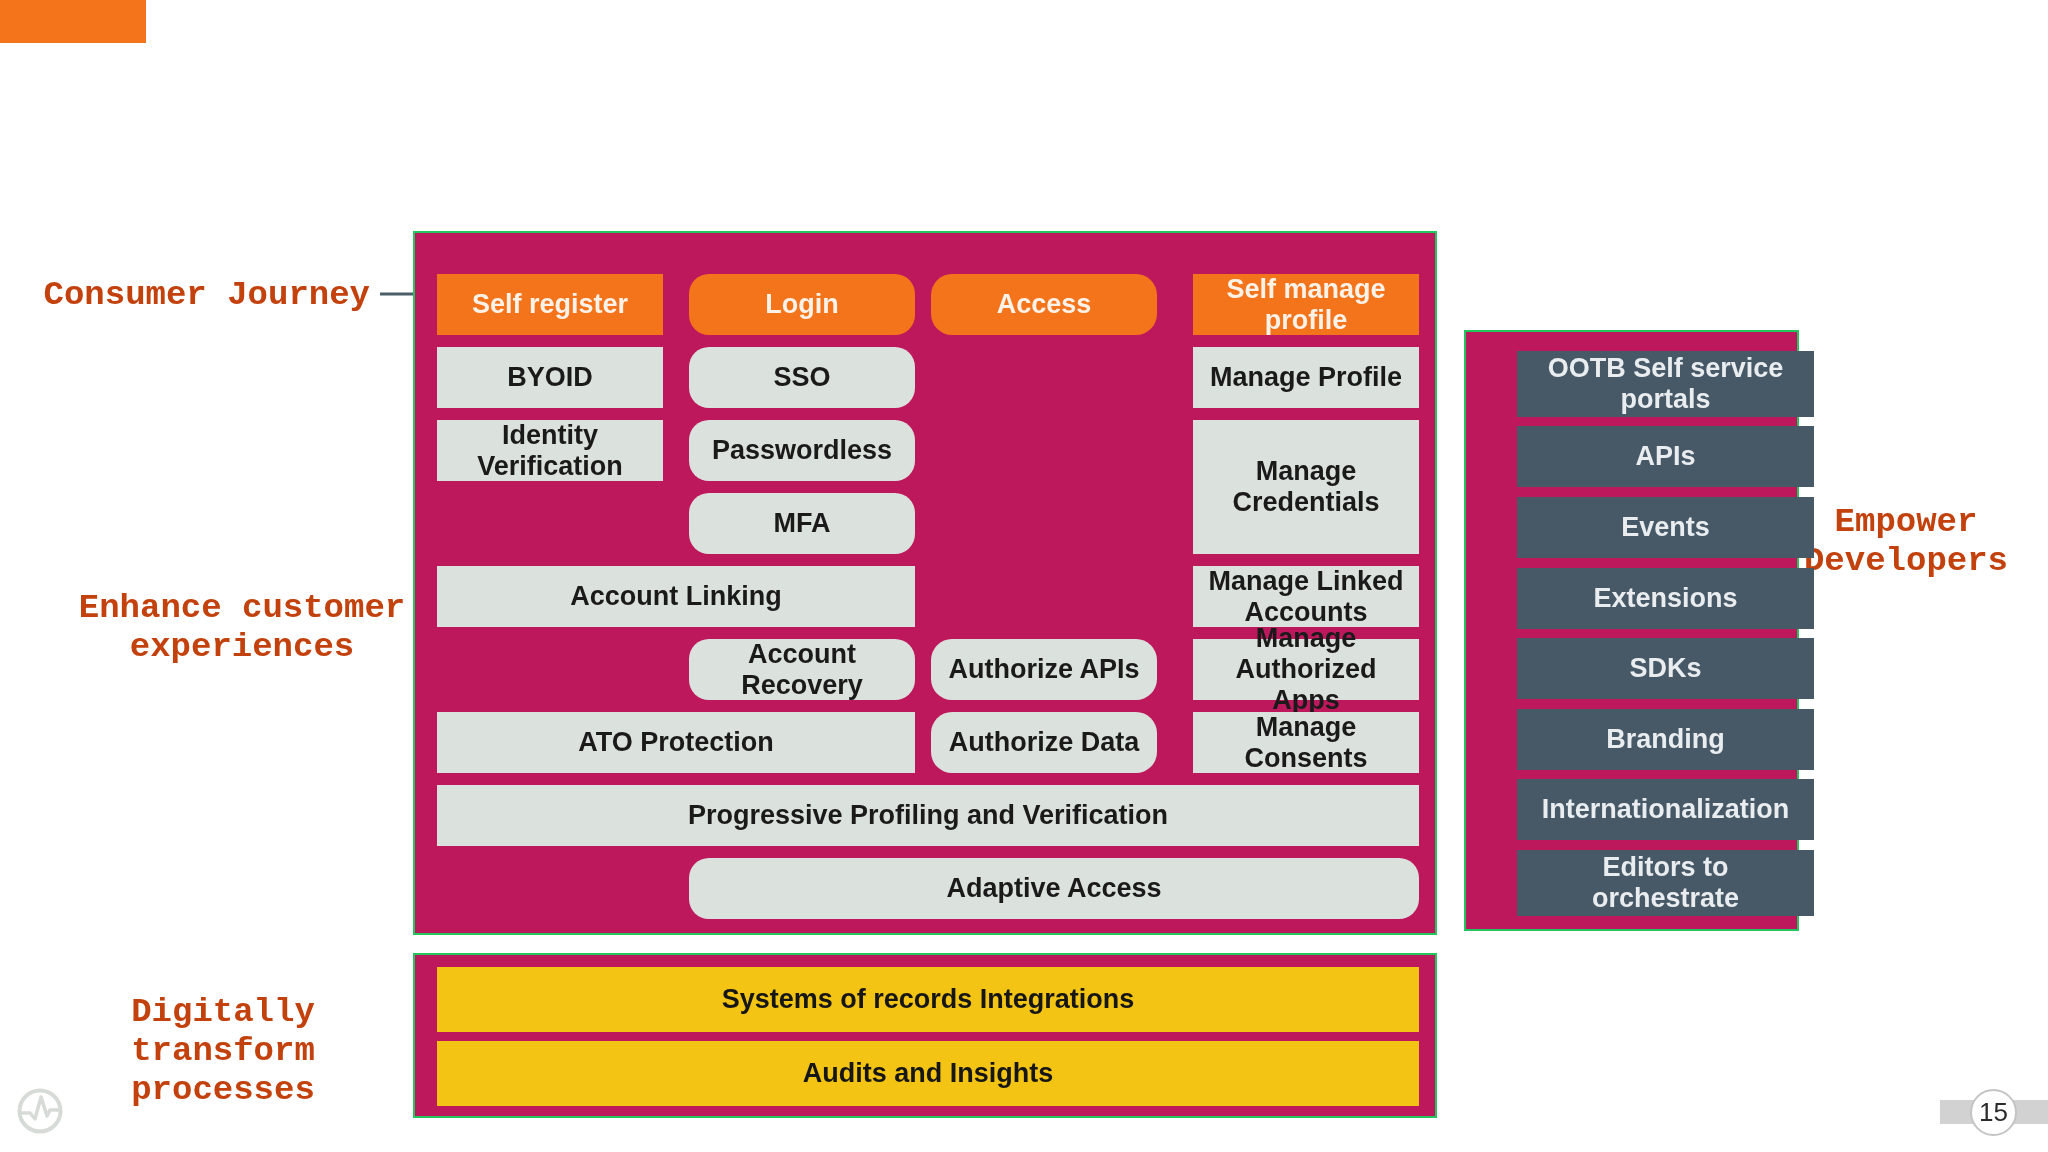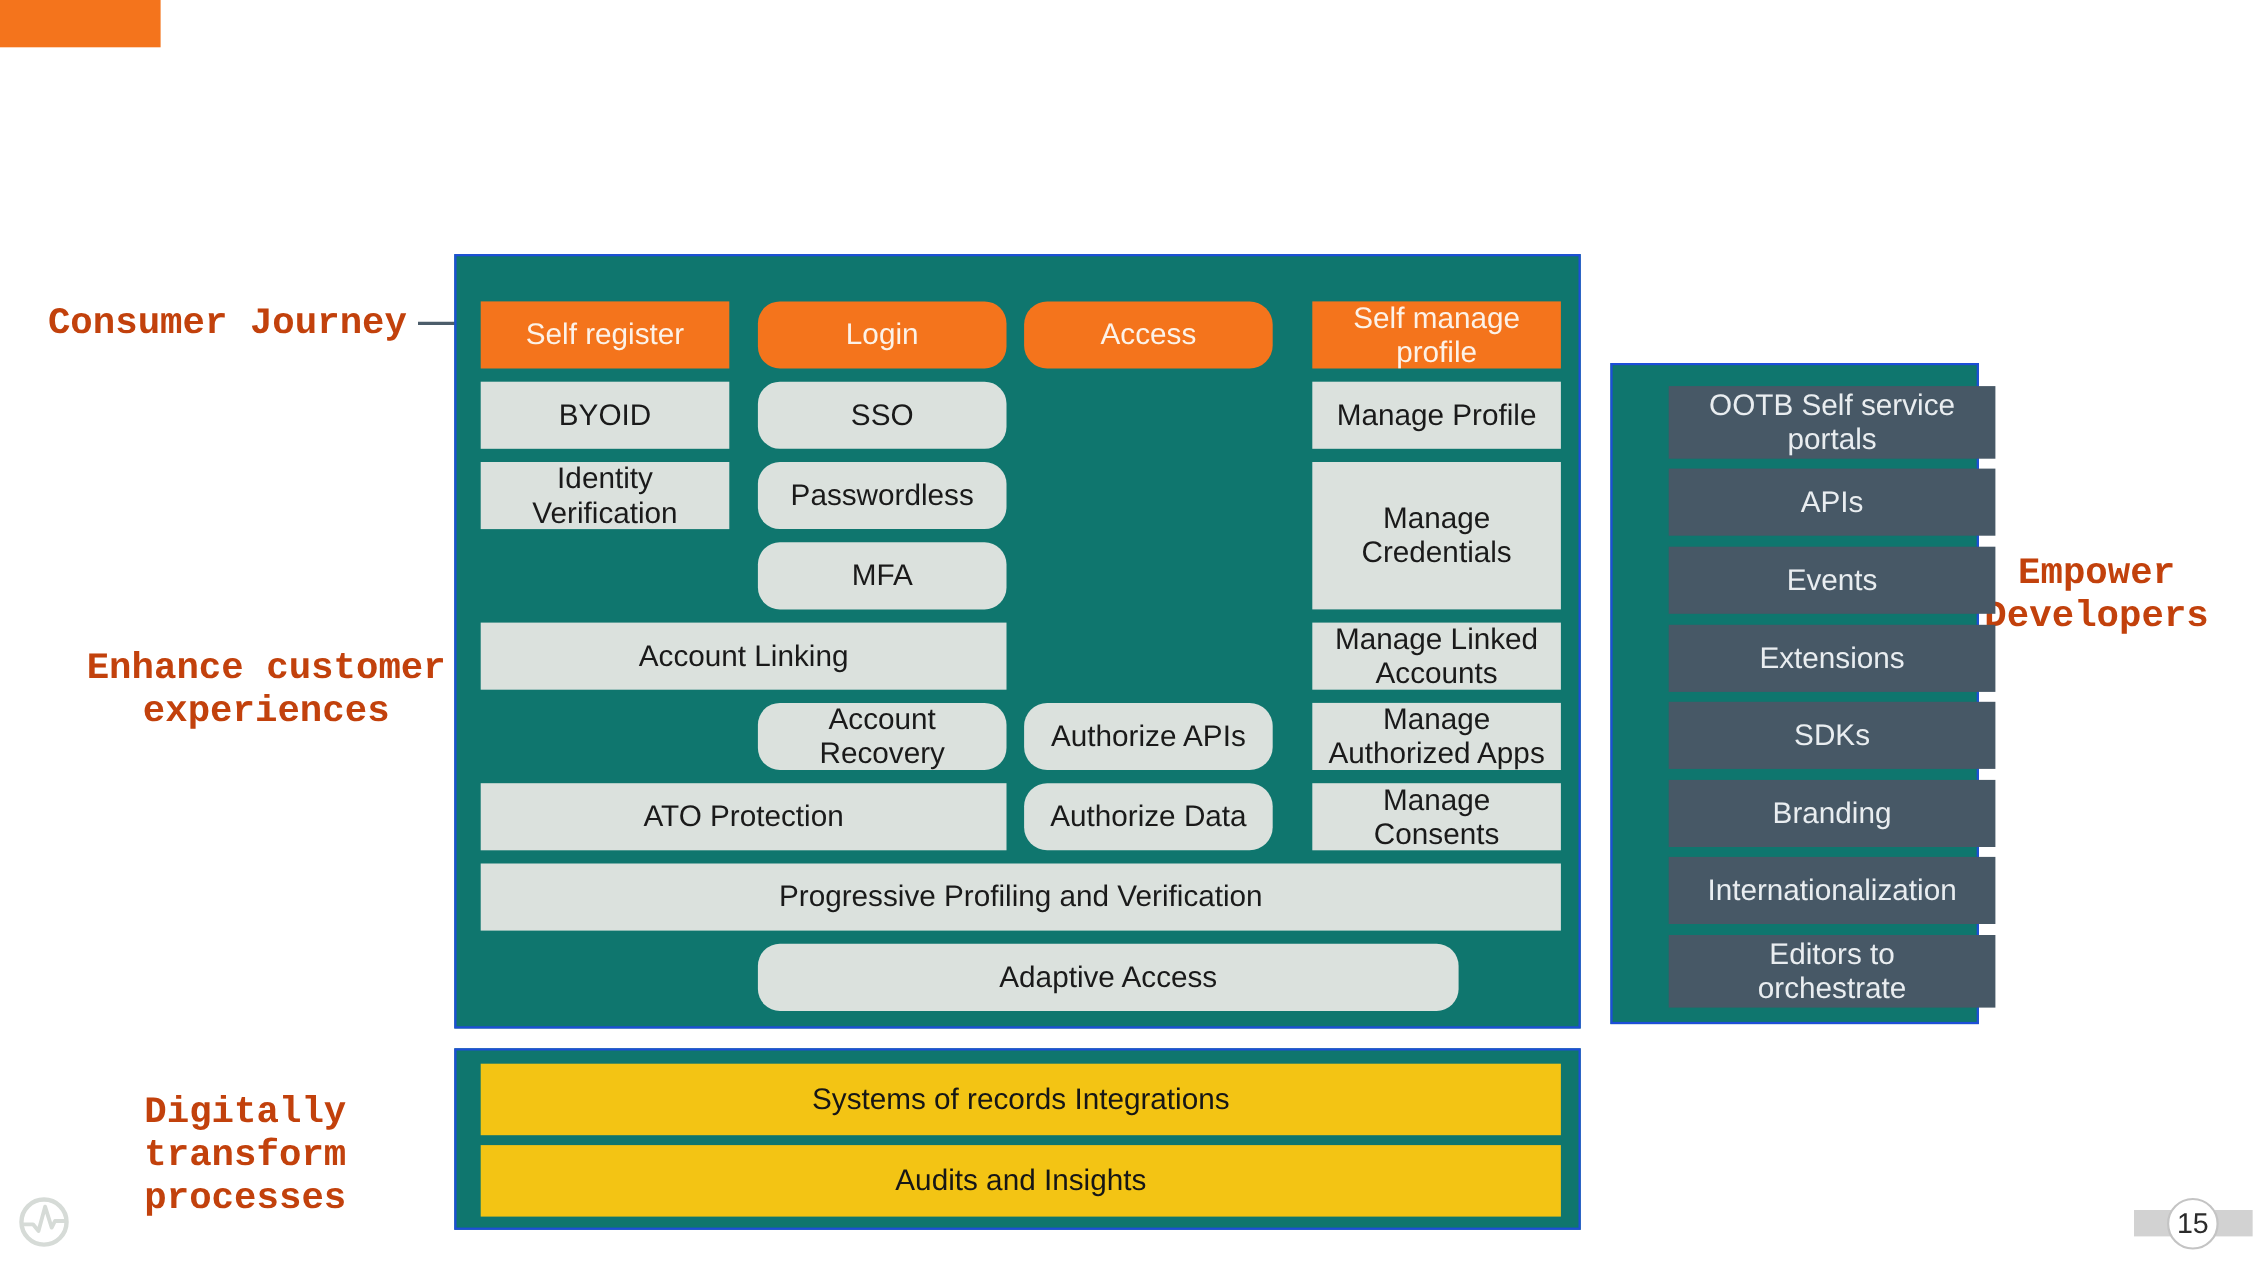--- a/index.html
+++ b/index.html
@@ -18,38 +18,38 @@
     font-size: 57px; font-weight: 700; letter-spacing: -1.5px;
     text-align: center; color: #0d0d0d; line-height: 64px;
   }
 
   .side-label { position: absolute; font-weight: 700; font-size: 34px; line-height: 39px; color: #c2410c; font-family: Liberation Mono, monospace; }
   .lbl-consumer  { left: 40px;  top: 276px;  width: 330px; text-align: right; }
   .lbl-enhance   { left: 62px;  top: 589px;  width: 360px; text-align: center; }
   .lbl-digitally { left: 43px;  top: 993px;  width: 360px; text-align: center; }
   .lbl-empower   { left: 1786px; top: 503px; width: 240px; text-align: center; }
 
-  .panel { position: absolute; background: #0f766e; border: 2px solid #1d4ed8; }
+  .panel { position: absolute; background: #be185d; border: 2px solid #22c55e; font-weight: bold; }
   .panel-matrix  { left: 413px;  top: 231px; width: 1024px; height: 704px; }
   .panel-devtools{ left: 1464px; top: 330px; width: 335px;  height: 601px; }
   .panel-process { left: 413px;  top: 953px; width: 1024px; height: 165px; }
 
   .cell {
     position: absolute; display: flex; align-items: center; justify-content: center;
     text-align: center; font-size: 27px; line-height: 1.14; color: #1a1a1a;
     background: #DBE1DD; padding: 0 10px; width: 226px; height: 61px;
   }
   .cell.orange { background: #F4741C; color: #FCF2E8; }
 
   
   .c1 { left: 22px; } .c2 { left: 274px; border-radius: 20px; } .c3 { left: 516px; border-radius: 21px; } .c4 { left: 778px; }
   
   .r1 { top: 41px; } .r2 { top: 114px; } .r3 { top: 187px; } .r4 { top: 260px; }
   .r5 { top: 333px; } .r6 { top: 406px; } .r7 { top: 479px; } .r8 { top: 552px; } .r9 { top: 625px; }
-  .span2 { width: 478px; } .span3 { width: 637px; } .span4 { width: 982px; }
+  .span2 { width: 478px; } .span3 { width: 730px; } .span4 { width: 982px; }
   .tall2 { height: 134px; }
 
   .tool {
     position: absolute; left: 19px; width: 297px; height: 61px;
     background: #475866; color: #E9EDF0; display: flex; align-items: center; justify-content: center;
     text-align: center; font-size: 27px; line-height: 1.14; padding: 0 8px; margin-left: 32px;
   }
   .tool-0 { top: 19px;  height: 66px; }
   .tool-1 { top: 94px;  }
   .tool-2 { top: 165px; }

